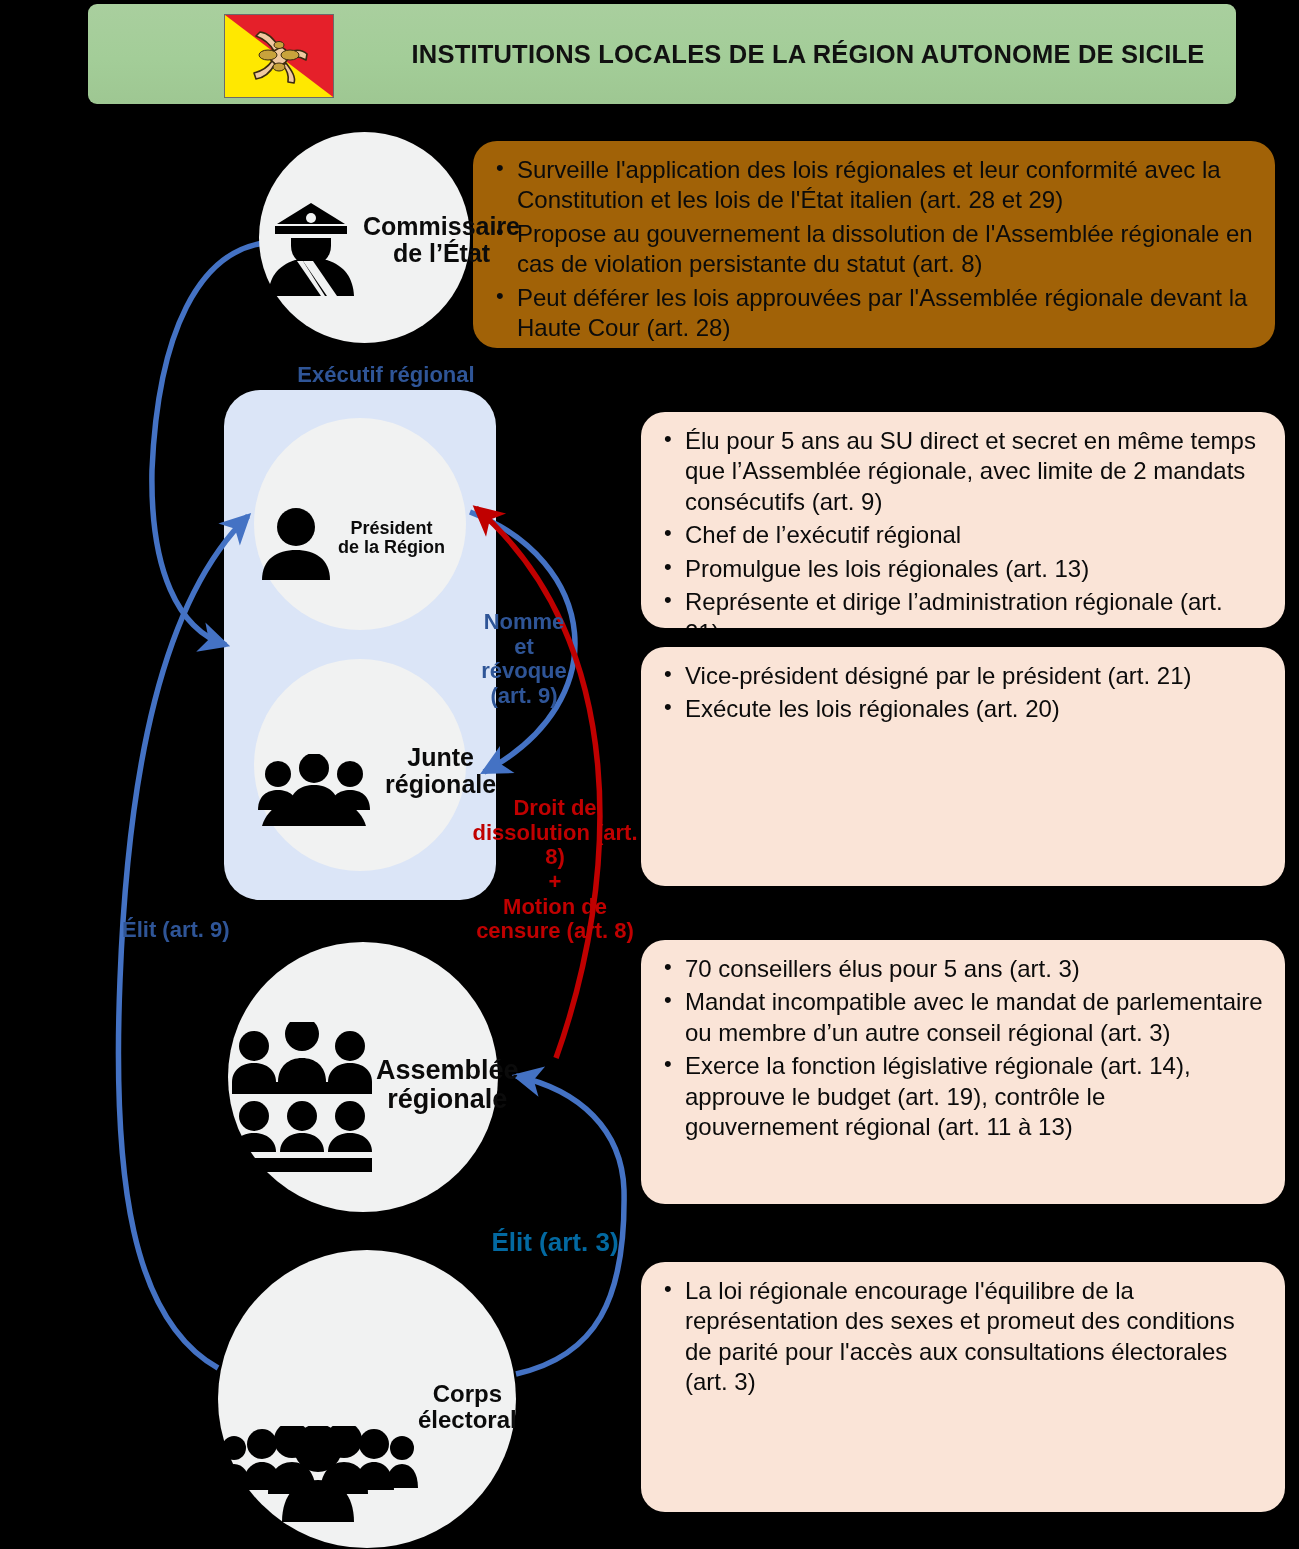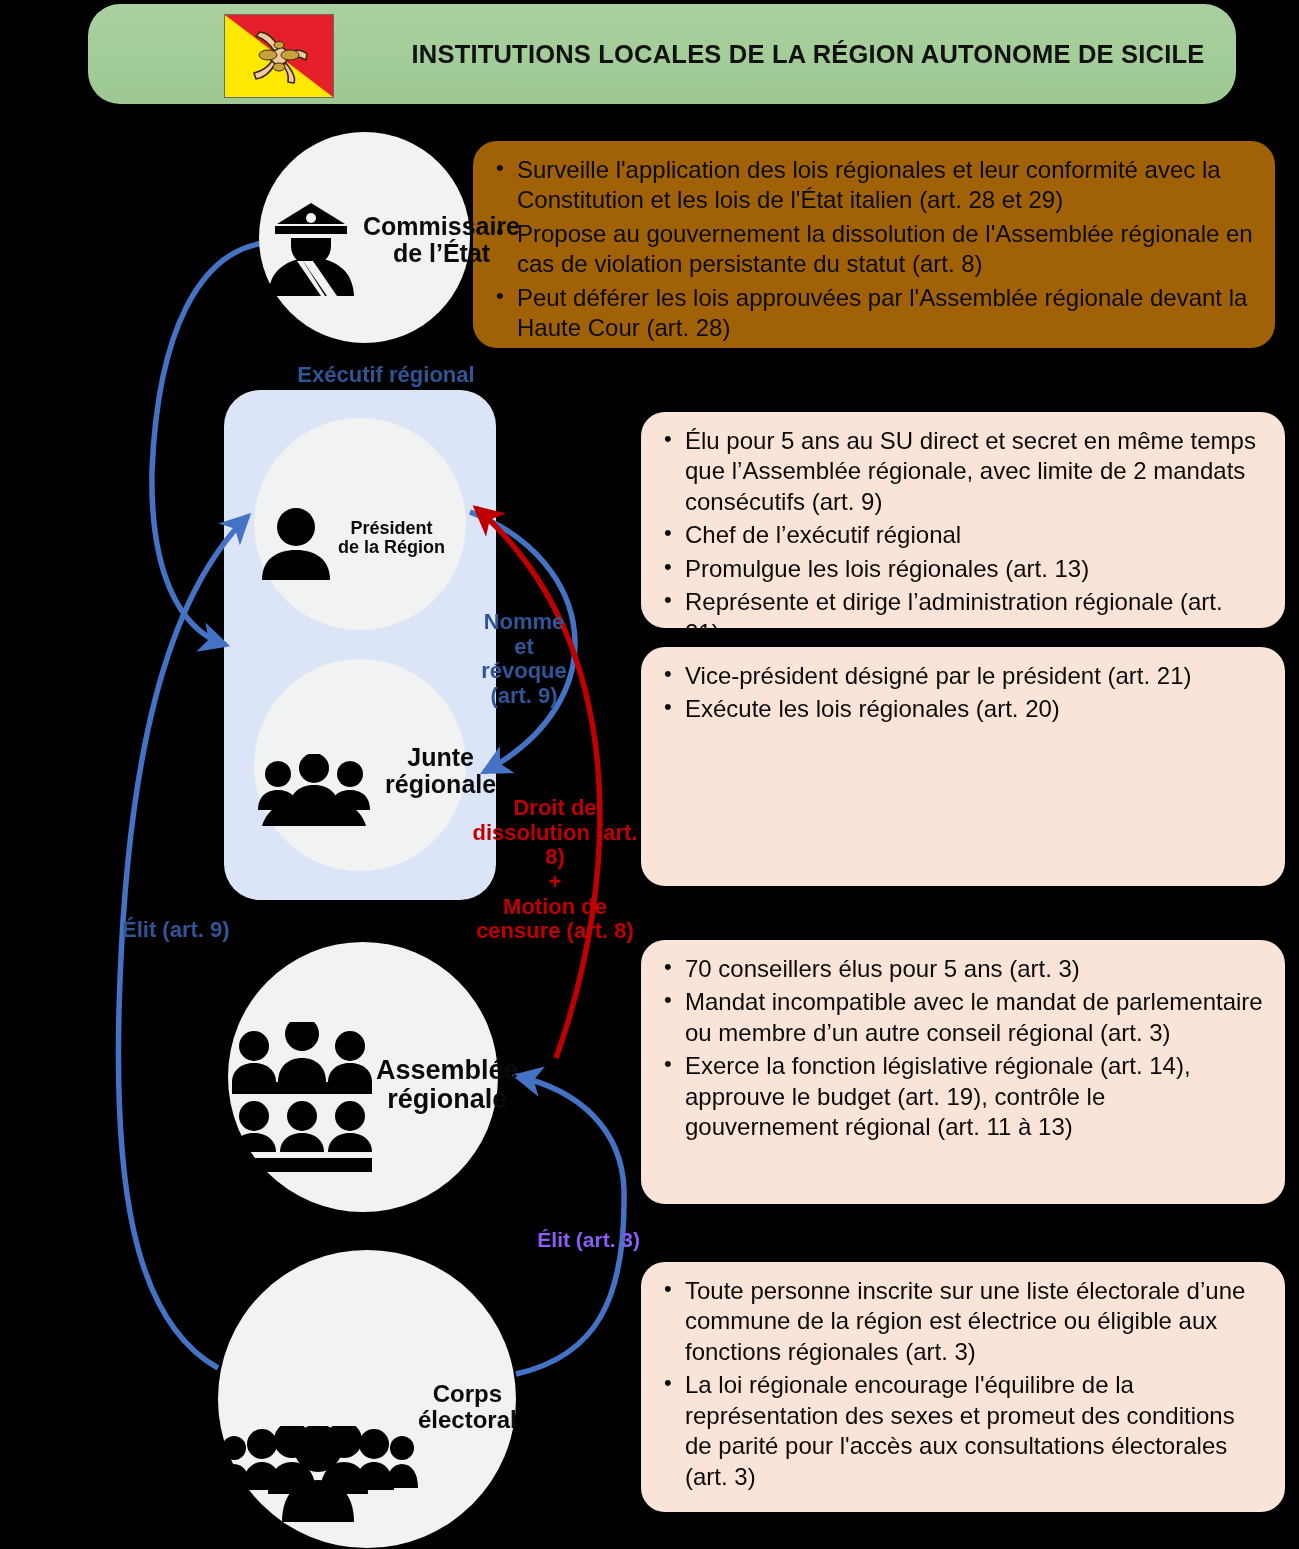--- a/index.html
+++ b/index.html
@@ -4,21 +4,21 @@
 <style>
   html,body{margin:0;padding:0;background:#000;}
   body{width:1299px;height:1549px;position:relative;overflow:hidden;
        font-family:"Liberation Sans","DejaVu Sans",sans-serif;}
 
   .stage{position:absolute;left:0;top:0;width:1299px;height:1549px;}
 
   
   .header{position:absolute;left:88px;top:4px;width:1148px;height:100px;
           background:linear-gradient(180deg,#a9cf9e 0%,#a3cd98 55%,#9ec792 100%);
-          border-radius:32px;box-shadow:0 2px 3px rgba(0,0,0,.35);}
+          border-radius:9px;box-shadow:0 2px 3px rgba(0,0,0,.35);}
   .flag{position:absolute;left:136px;top:10px;width:108px;height:82px;
         border:1px solid #6b6b6b;background:#ffe800;overflow:hidden;}
   .flag .red{position:absolute;inset:0;background:#e5202a;
         clip-path:polygon(100% 0,0 0,100% 100%);}
   .flag .tri{position:absolute;left:50%;top:50%;transform:translate(-50%,-50%);}
   .header-title{position:absolute;left:260px;top:0;width:920px;height:100px;
         display:flex;align-items:center;justify-content:center;
         font-size:25.5px;font-weight:bold;color:#111;letter-spacing:.2px;
         text-align:center;}
 
@@ -68,21 +68,21 @@
   #info-junte{left:641px;top:647px;width:644px;height:239px;background:#fae4d7;}
   #info-assemblee{left:641px;top:940px;width:644px;height:264px;background:#fae4d7;}
   #info-corps{left:641px;top:1262px;width:644px;height:250px;background:#fae4d7;}
 
   
   .edge-label{position:absolute;text-align:center;font-weight:bold;
         line-height:1.12;z-index:7;}
   #label-nomme{left:452px;top:610px;width:144px;font-size:22px;color:#2f5597;}
   #label-dissolution{left:440px;top:796px;width:230px;font-size:22px;color:#c00000;}
   #label-elit9{left:122px;top:918px;width:170px;font-size:22px;color:#2f5597;text-align:left;}
-  #label-elit3{left:470px;top:1228px;width:170px;font-size:21px;color:#8b5cf6;text-align:right;}
+  #label-elit3{left:470px;top:1228px;width:170px;font-size:26px;color:#0369a1;text-align:center;}
 
   svg.arrows{position:absolute;left:0;top:0;width:1299px;height:1549px;
         z-index:4;pointer-events:none;}
 </style>
 </head>
 <body>
 
 <div class="stage">
 
   <div class="header">
@@ -264,21 +264,20 @@
   <div class="info" id="info-assemblee">
     <ul>
       <li>70 conseillers élus pour 5 ans (art. 3)</li>
       <li>Mandat incompatible avec le mandat de parlementaire ou membre d’un autre conseil régional (art. 3)</li>
       <li>Exerce la fonction législative régionale (art. 14), approuve le budget (art. 19), contrôle le gouvernement régional (art. 11 à 13)</li>
     </ul>
   </div>
 
   <div class="info" id="info-corps">
     <ul>
-      <li>Toute personne inscrite sur une liste électorale d’une commune de la région est électrice ou éligible aux fonctions régionales (art. 3)</li>
       <li>La loi régionale encourage l'équilibre de la représentation des sexes et promeut des conditions de parité pour l'accès aux consultations électorales (art. 3)</li>
     </ul>
   </div>
 
   <div class="edge-label" id="label-nomme">
     <div>Nomme</div>
     <div>et</div>
     <div>révoque</div>
     <div>(art. 9)</div>
   </div>

